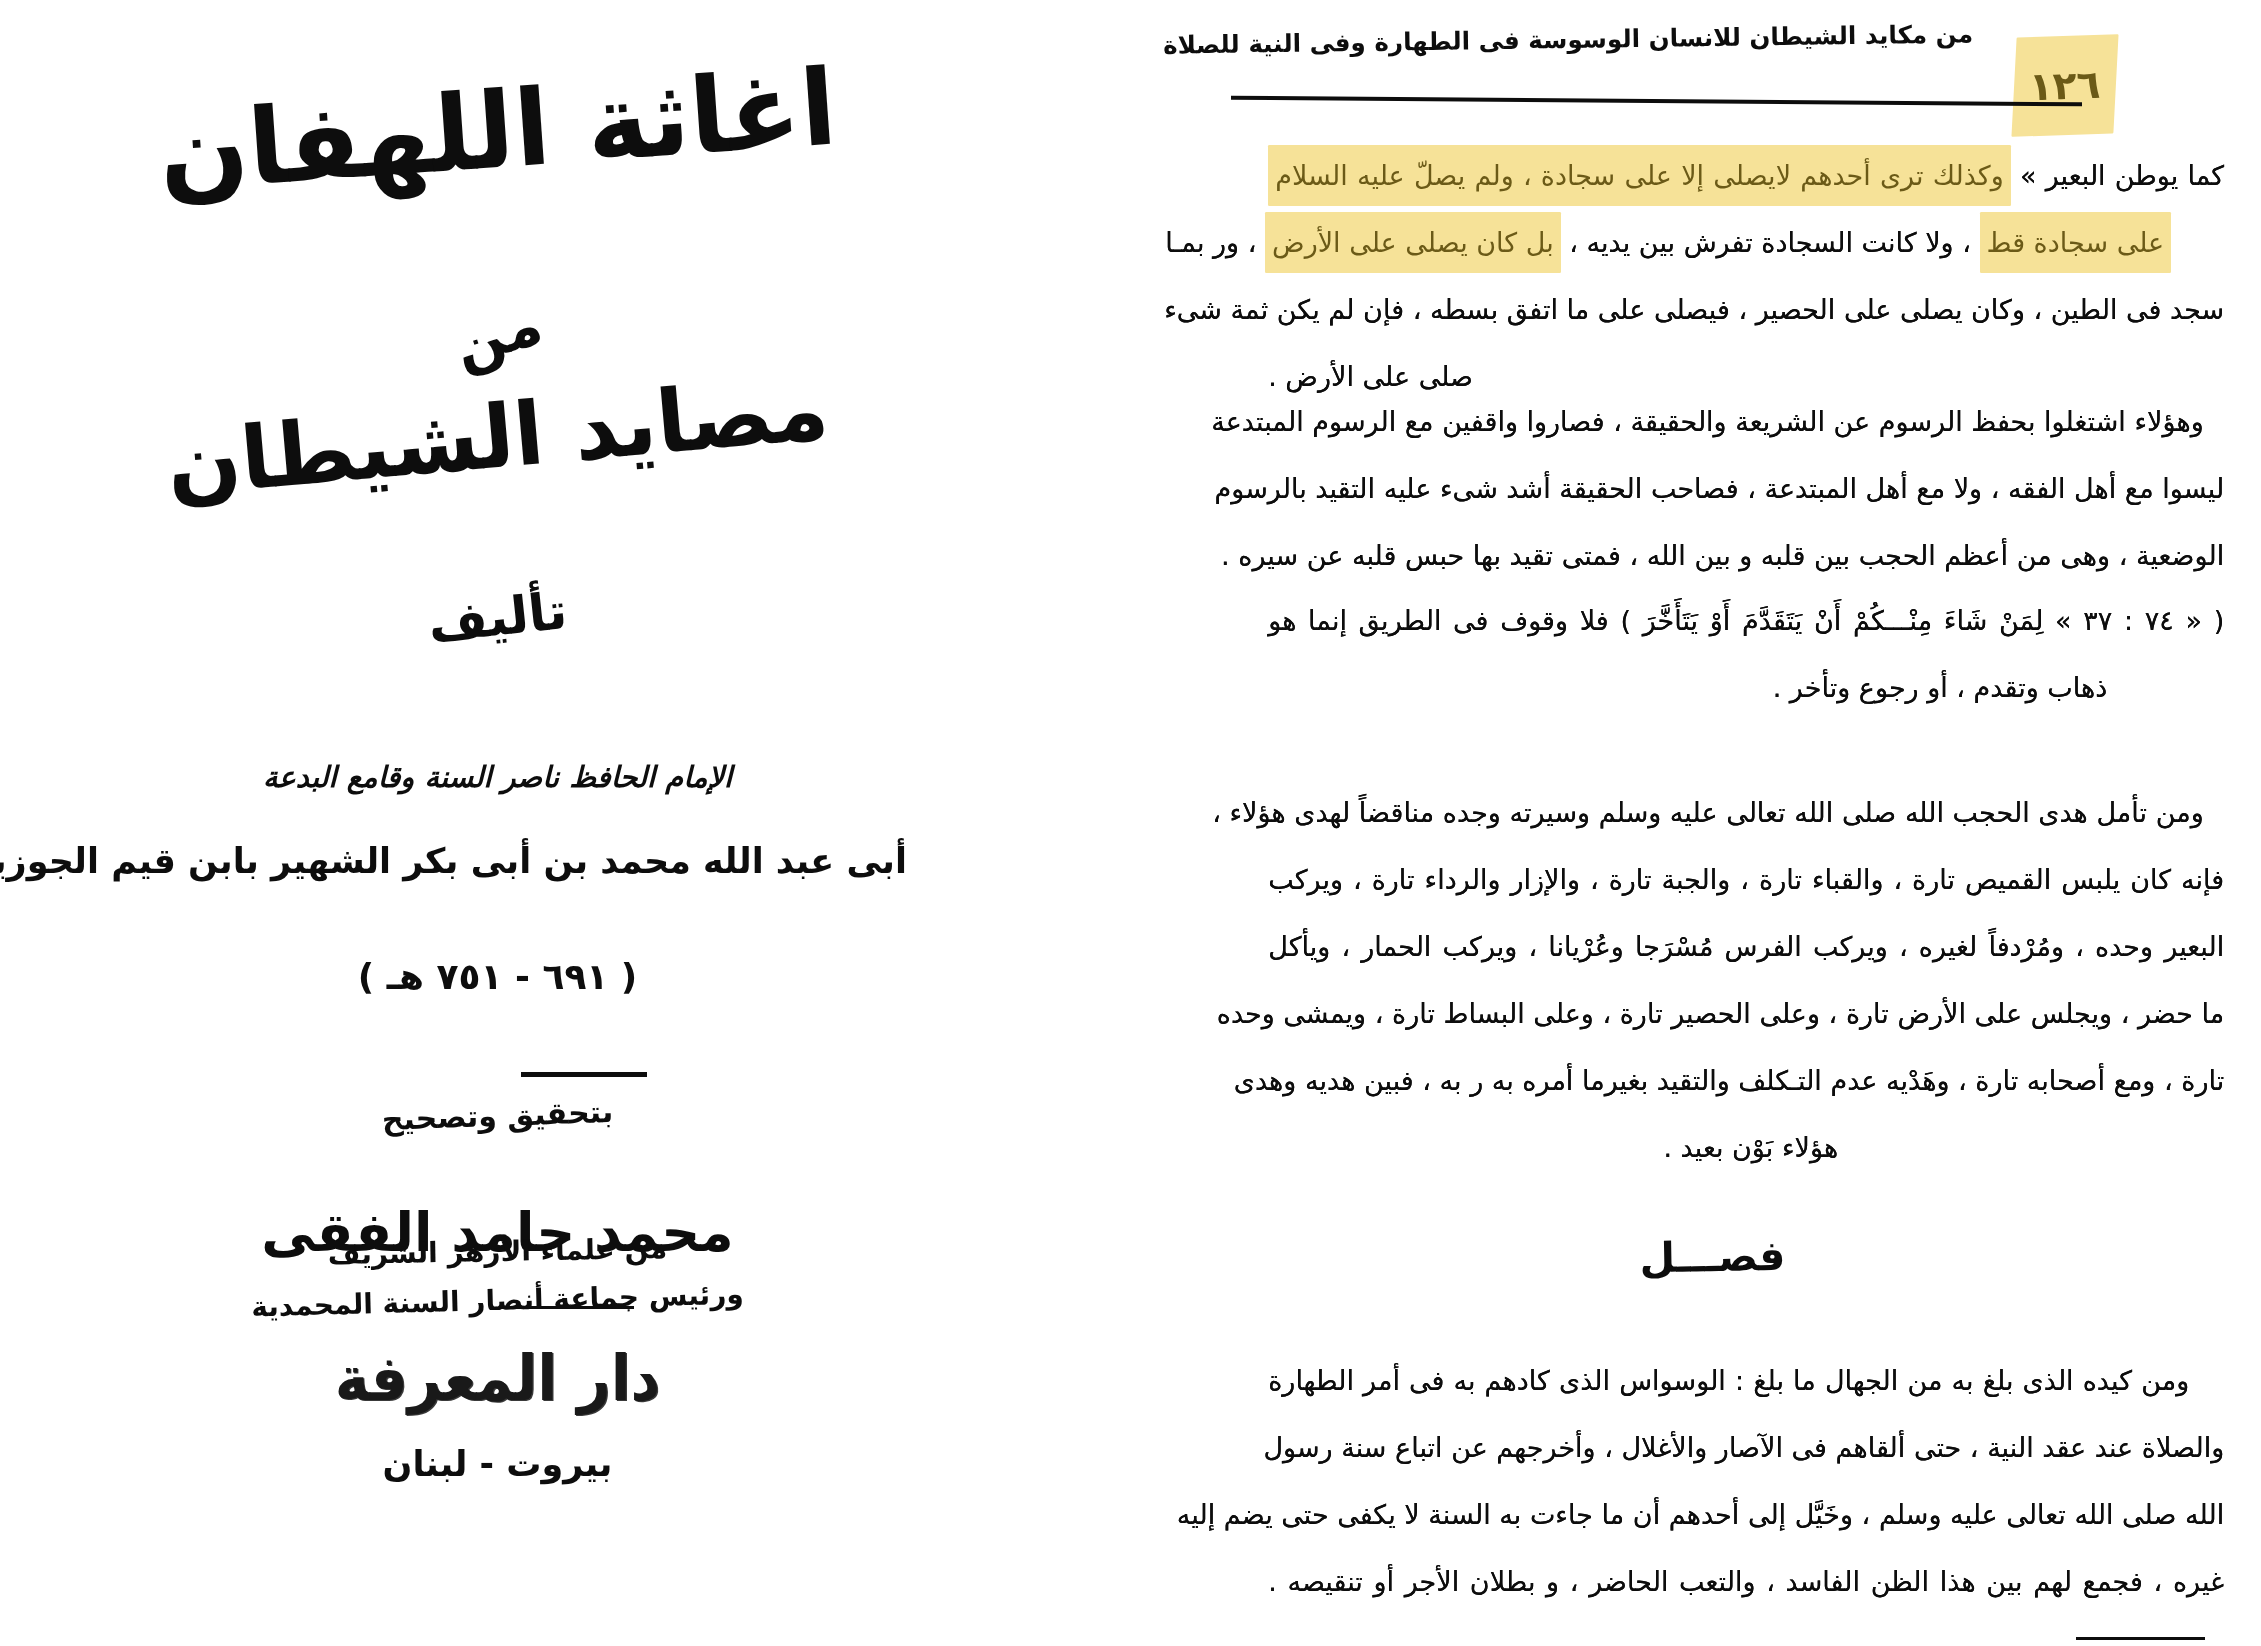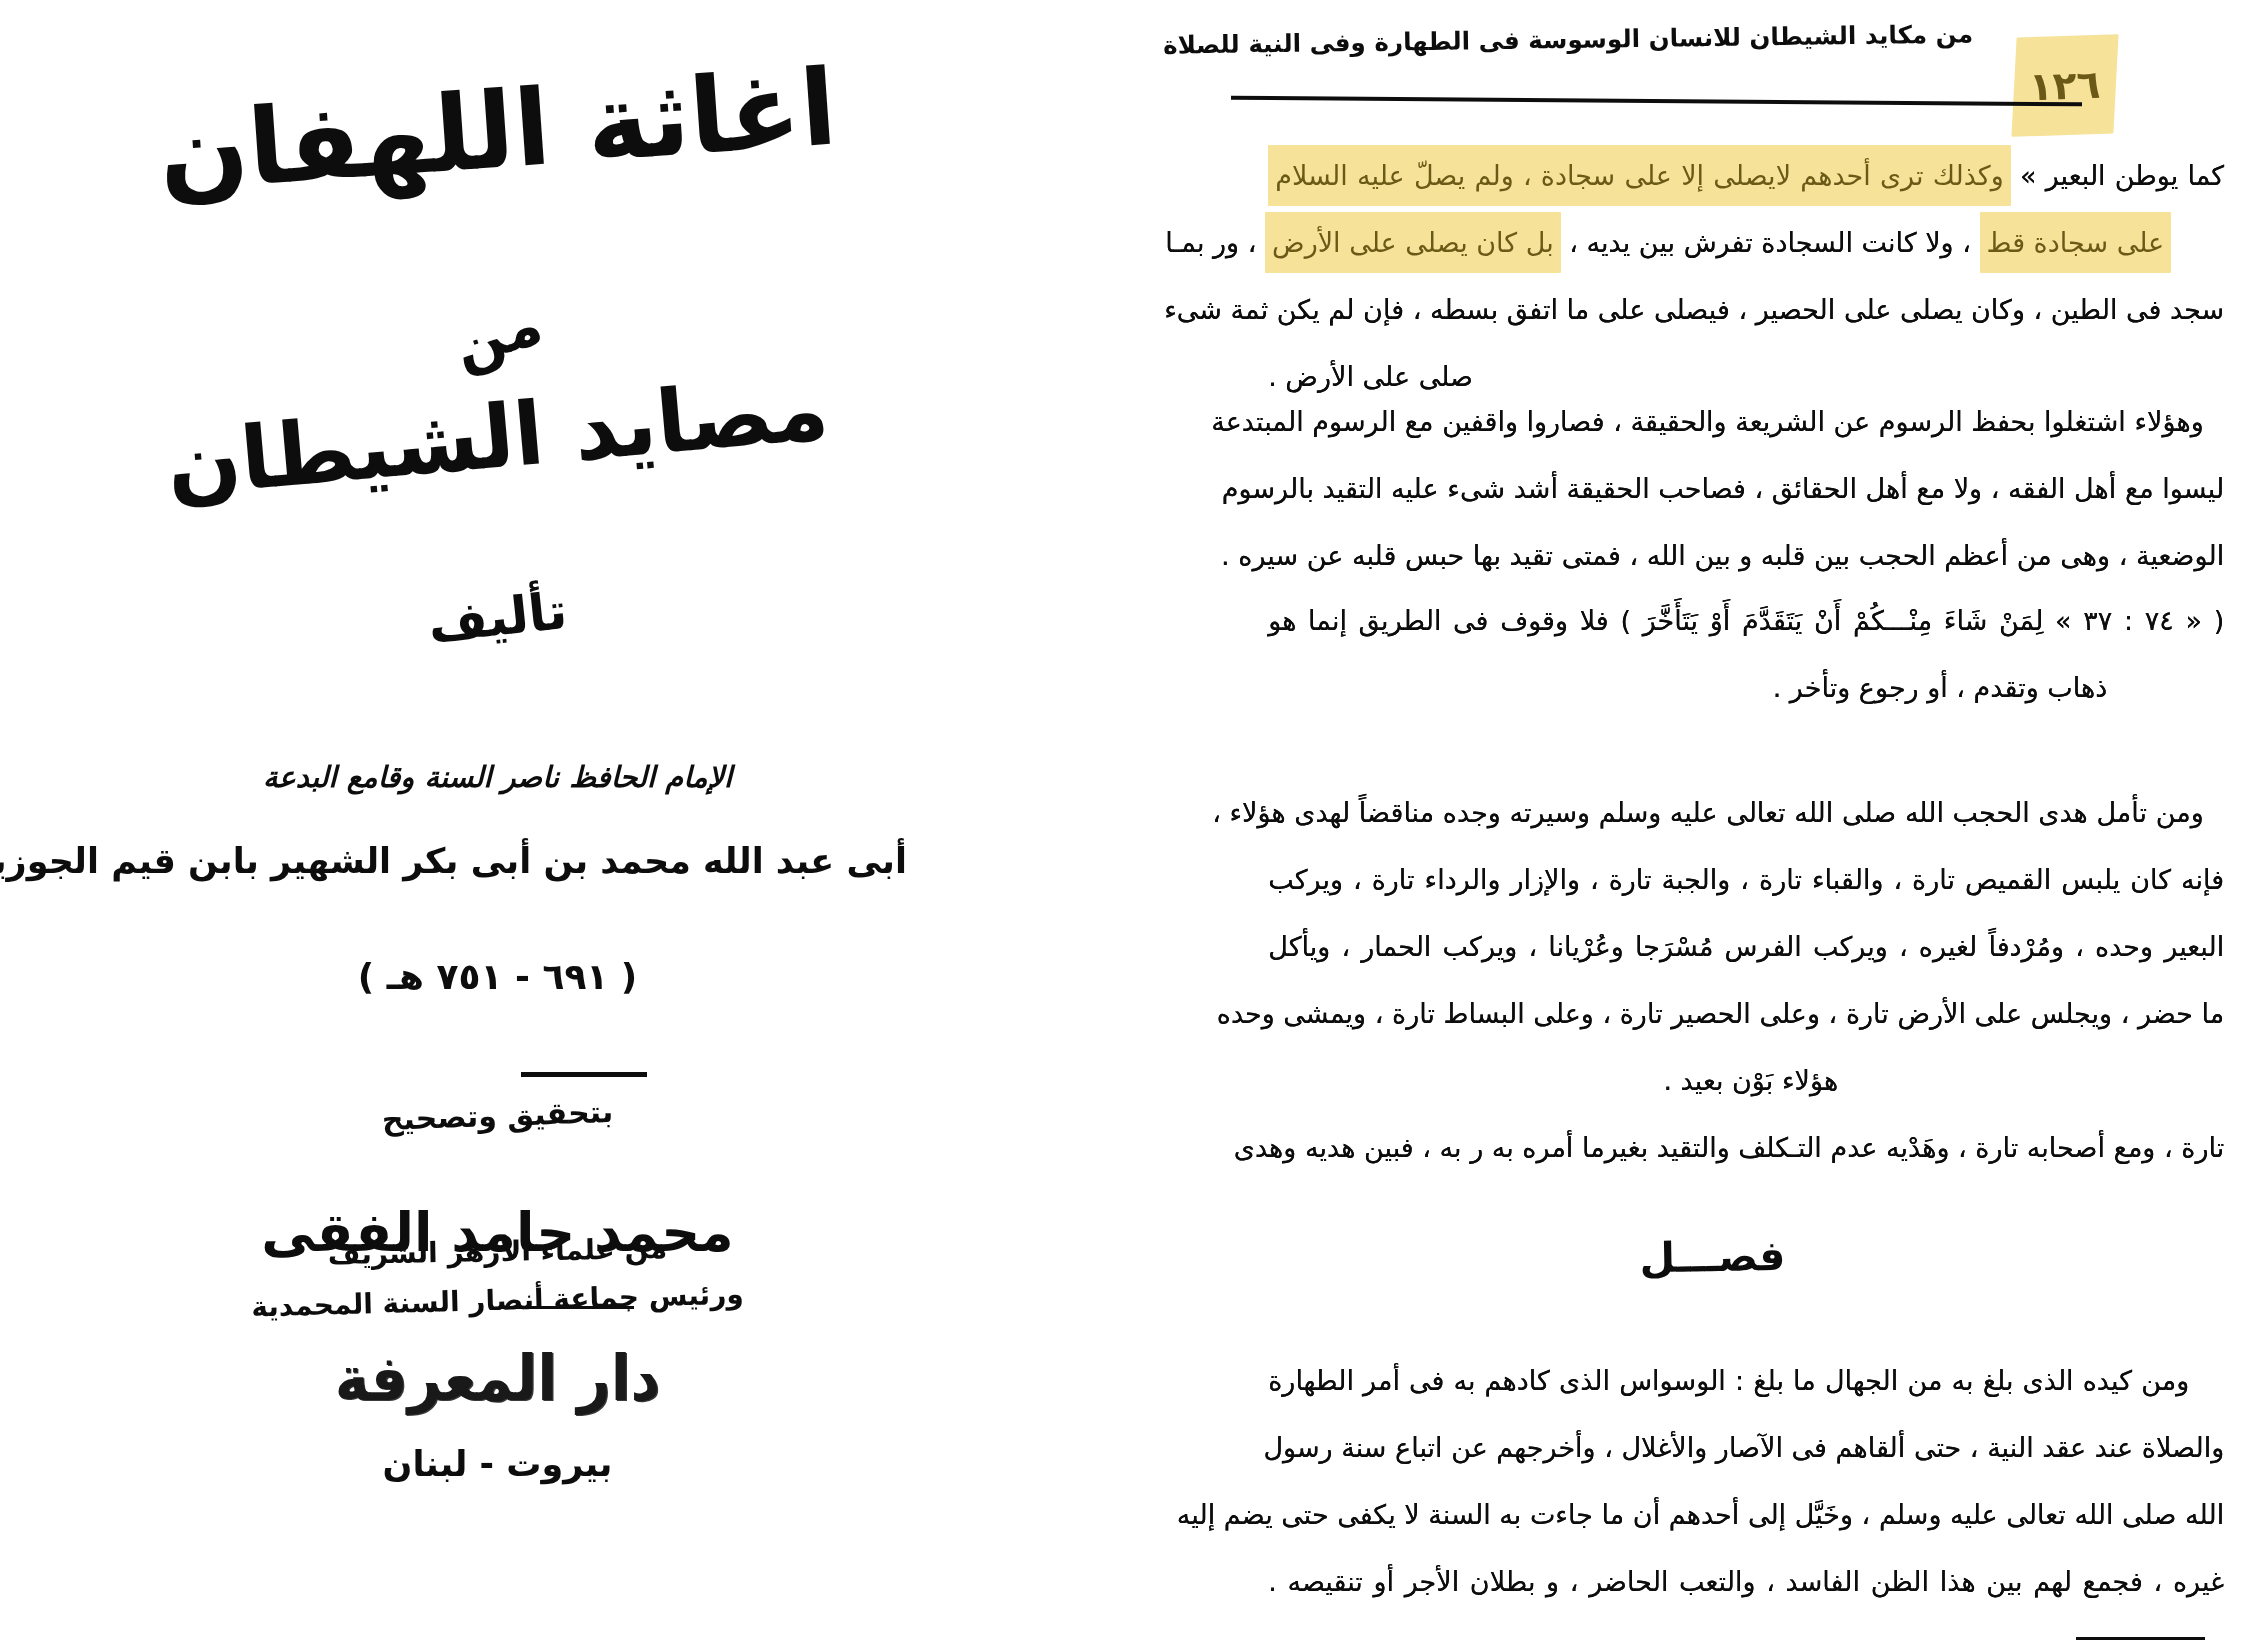--- a/index.html
+++ b/index.html
@@ -85,34 +85,34 @@
   <div class="rule" id="hdr-rule"></div>
 
   <div class="para" id="p1">
       <div class="line line-0"><span>كما يوطن البعير » </span><mark class="hl">وكذلك ترى أحدهم لايصلى إلا على سجادة ، ولم يصلّ عليه السلام</mark></div>
       <div class="line line-1"><mark class="hl">على سجادة قط</mark><span> ، ولا كانت السجادة تفرش بين يديه ، </span><mark class="hl">بل كان يصلى على الأرض</mark><span> ، ور بمـا</span></div>
       <div class="line line-2"><span>سجد فى الطين ، وكان يصلى على الحصير ، فيصلى على ما اتفق بسطه ، فإن لم يكن ثمة شىء</span></div>
       <div class="line line-3"><span>صلى على الأرض .</span></div>
     </div>
   <div class="para" id="p2">
       <div class="line line-0"><span>وهؤلاء اشتغلوا بحفظ الرسوم عن الشريعة والحقيقة ، فصاروا واقفين مع الرسوم المبتدعة</span></div>
-      <div class="line line-1"><span>ليسوا مع أهل الفقه ، ولا مع أهل الحقائق ، فصاحب الحقيقة أشد شىء عليه التقيد بالرسوم</span></div>
+      <div class="line line-1"><span>ليسوا مع أهل الفقه ، ولا مع أهل المبتدعة ، فصاحب الحقيقة أشد شىء عليه التقيد بالرسوم</span></div>
       <div class="line line-2"><span>الوضعية ، وهى من أعظم الحجب بين قلبه و بين الله ، فمتى تقيد بها حبس قلبه عن سيره .</span></div>
     </div>
   <div class="para" id="p3">
       <div class="line line-1"><span>( « ٧٤ : ٣٧ » لِمَنْ شَاءَ مِنْـــكُمْ أَنْ يَتَقَدَّمَ أَوْ يَتَأَخَّرَ ) فلا وقوف فى الطريق إنما هو</span></div>
       <div class="line line-2"><span>ذهاب وتقدم ، أو رجوع وتأخر .</span></div>
     </div>
   <div class="para" id="p4">
       <div class="line line-0"><span>ومن تأمل هدى الحجب الله صلى الله تعالى عليه وسلم وسيرته وجده مناقضاً لهدى هؤلاء ،</span></div>
       <div class="line line-1"><span>فإنه كان يلبس القميص تارة ، والقباء تارة ، والجبة تارة ، والإزار والرداء تارة ، ويركب</span></div>
       <div class="line line-2"><span>البعير وحده ، ومُرْدفاً لغيره ، ويركب الفرس مُسْرَجا وعُرْيانا ، ويركب الحمار ، ويأكل</span></div>
       <div class="line line-3"><span>ما حضر ، ويجلس على الأرض تارة ، وعلى الحصير تارة ، وعلى البساط تارة ، ويمشى وحده</span></div>
+      <div class="line line-4"><span>تارة ، ومع أصحابه تارة ، وهَدْيه عدم التـكلف والتقيد بغيرما أمره به ر به ، فبين هديه وهدى</span></div>
       <div class="line line-5"><span>هؤلاء بَوْن بعيد .</span></div>
-      <div class="line line-4"><span>تارة ، ومع أصحابه تارة ، وهَدْيه عدم التـكلف والتقيد بغيرما أمره به ر به ، فبين هديه وهدى</span></div>
     </div>
 
   <div class="section-heading">فصـــل</div>
 
   <div class="para" id="p5">
       <div class="line line-0"><span>ومن كيده الذى بلغ به من الجهال ما بلغ : الوسواس الذى كادهم به فى أمر الطهارة</span></div>
       <div class="line line-1"><span>والصلاة عند عقد النية ، حتى ألقاهم فى الآصار والأغلال ، وأخرجهم عن اتباع سنة رسول</span></div>
       <div class="line line-2"><span>الله صلى الله تعالى عليه وسلم ، وخَيَّل إلى أحدهم أن ما جاءت به السنة لا يكفى حتى يضم إليه</span></div>
       <div class="line line-3"><span>غيره ، فجمع لهم بين هذا الظن الفاسد ، والتعب الحاضر ، و بطلان الأجر أو تنقيصه .</span></div>
     </div>

